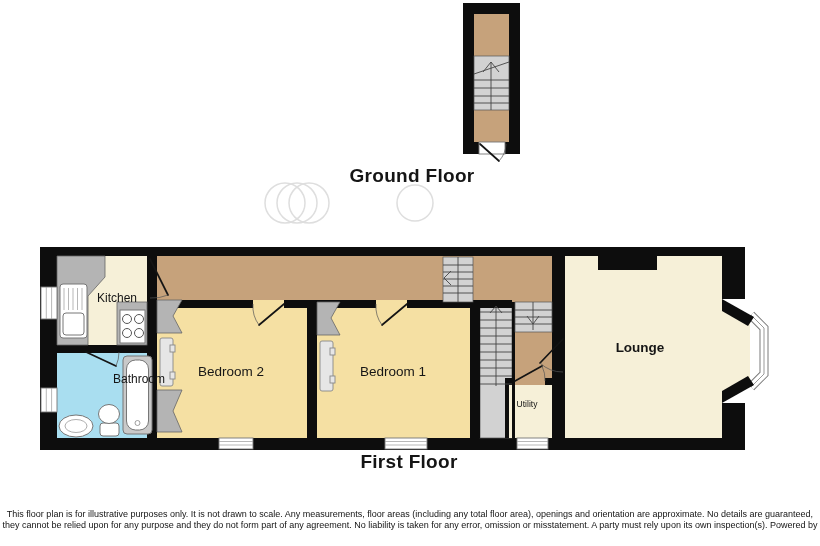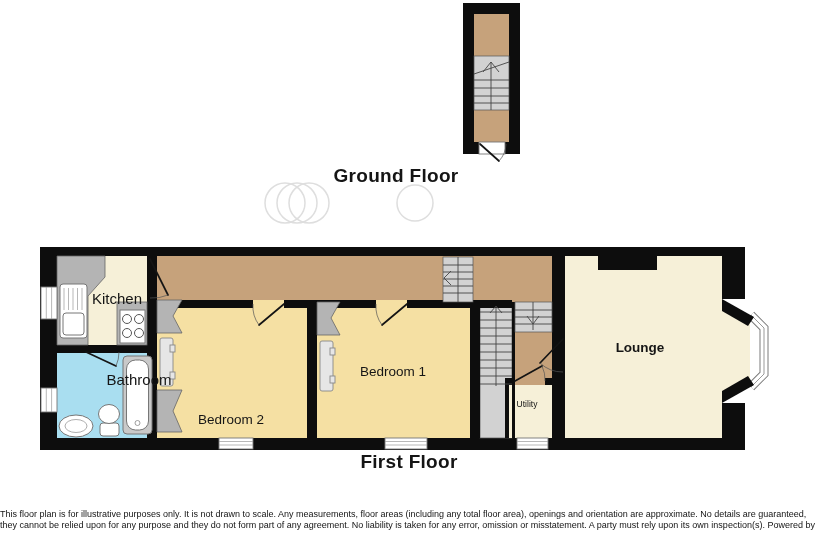--- a/index.html
+++ b/index.html
@@ -23,26 +23,26 @@
   .rad{fill:#e6e6e6;stroke:#888;stroke-width:.9;}
   .tread{stroke:#444;stroke-width:.9;fill:none;}
   .leaf{stroke:#141414;stroke-width:1.7;fill:none;stroke-linecap:round;}
   .arc{stroke:#555;stroke-width:.7;fill:none;}
   .win{fill:#fff;stroke:#777;stroke-width:.9;}
   .winl{stroke:#999;stroke-width:.7;fill:none;}
   .lbl{position:absolute;transform:translate(-50%,-50%);color:#151515;
        white-space:nowrap;z-index:3;}
   .lbl.title{font-weight:bold;font-size:19px;letter-spacing:.3px;}
   .lbl.big{font-size:13.5px;}
-  .lbl.small{font-size:15px;}
+  .lbl.small{font-size:12px;}
   .lbl.tiny{font-size:8.5px;}
   #watermark-text{position:absolute;left:262px;top:238px;z-index:2;
        font-family:"Liberation Serif",serif;font-size:64px;line-height:1;
        color:var(--watermark_text);mix-blend-mode:multiply;letter-spacing:1px;}
-  #disclaimer{position:absolute;left:0;right:0;top:509px;
+  #disclaimer{position:absolute;left:0;right:0;top:509px;text-align:center;
        font-size:9px;line-height:10.8px;color:#141414;z-index:3;}
 </style>
 </head>
 <body>
 
 <div id="canvas">
 
   <svg id="plan-svg" width="820" height="546" viewBox="0 0 820 546">
 
     <g>
@@ -224,26 +224,26 @@
         <path class="arc" d="M563 372 A 33 33 0 0 1 540 363"></path>
       </g>
       <g>
         <path class="leaf" d="M515 381 L542 366"></path>
         <path class="arc" d="M545 381 A 31 31 0 0 0 542 366"></path>
       </g>
     </g>
   </svg>
 
 
-  <div class="lbl title" style="left:396px;top:176px;">Ground Floor</div>
+  <div class="lbl title" style="left:412px;top:176px;">Ground Floor</div>
   <div class="lbl title" style="left:409px;top:462px;text-align:center;">First Floor</div>
 
   <div class="lbl small" style="left:117px;top:298px;">Kitchen</div>
   <div class="lbl small" style="left:92px;top:379px;margin-left:47px;">Bathroom</div>
-  <div class="lbl big" style="left:231px;top:371px;margin-top:48px;">Bedroom 2</div>
+  <div class="lbl big" style="left:231px;top:371px;">Bedroom 2</div>
   <div class="lbl big" style="left:393px;top:371px;">Bedroom 1</div>
   <div class="lbl tiny" style="left:527px;top:404px;">Utility</div>
   <div class="lbl big" style="left:640px;top:347px;font-weight:bold;">Lounge</div>
 
   <div id="disclaimer">
     <div>This floor plan is for illustrative purposes only. It is not drawn to scale. Any measurements, floor areas (including any total floor area), openings and orientation are approximate. No details are guaranteed,</div>
     <div>they cannot be relied upon for any purpose and they do not form part of any agreement. No liability is taken for any error, omission or misstatement. A party must rely upon its own inspection(s). Powered by</div>
   </div>
 
 </div>

